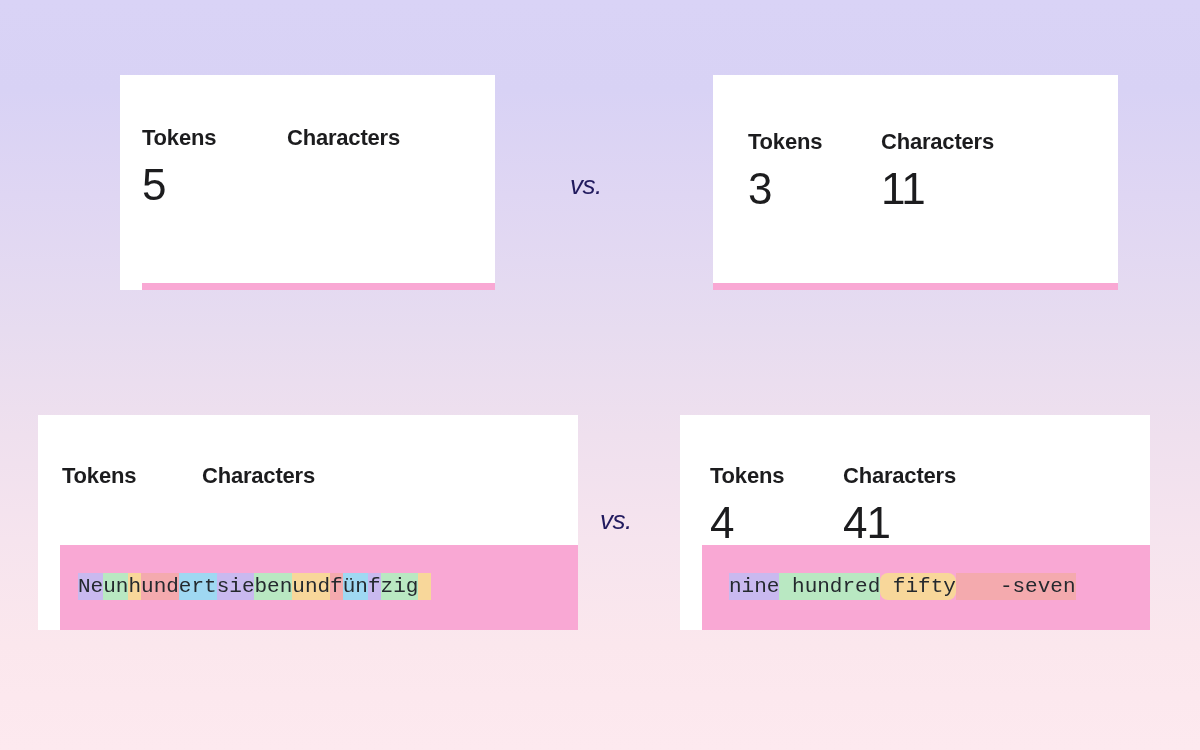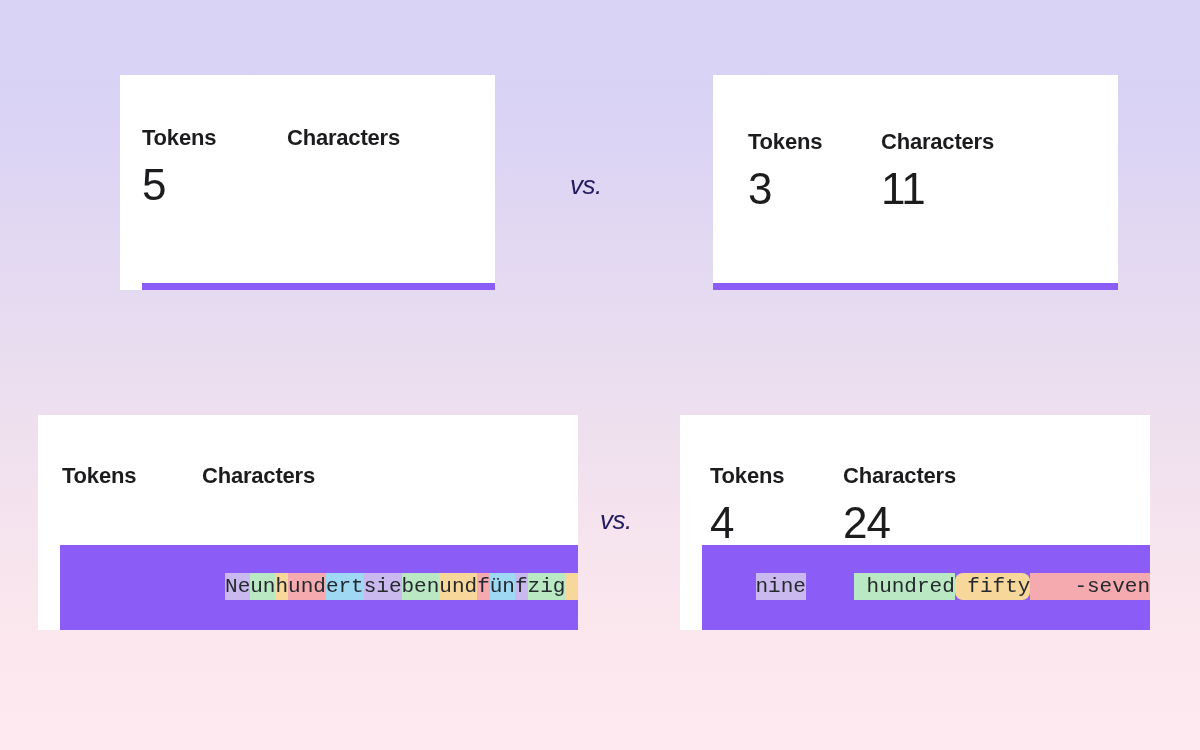--- a/index.html
+++ b/index.html
@@ -53,25 +53,24 @@
     letter-spacing: -0.2px;
     white-space: nowrap;
   }
   .stat-value {
     color: #1c1c1e;
     font-weight: 400;
     letter-spacing: -1px;
     white-space: nowrap;
   }
   .card-body {
-    background: #8b5cf6;
+    background: #f9a8d4;
     box-sizing: border-box;
     display: flex;
     align-items: center;
-    justify-content: flex-end;
   }
   .token-line {
     font-family: "Liberation Mono", "DejaVu Sans Mono", monospace;
     white-space: pre;
     color: #24292e;
     line-height: 1.45;
   }
   .tok {
     border-radius: 0;
     padding: 2px 0;
@@ -180,21 +179,21 @@
   <div class="vs" id="vs-bottom">vs.</div>
 
   <div class="card" id="card-de-en">
     <div class="card-head">
       <div class="stat tokens">
         <span class="stat-label">Tokens</span>
         <span class="stat-value">4</span>
       </div>
       <div class="stat chars">
         <span class="stat-label">Characters</span>
-        <span class="stat-value">24</span>
+        <span class="stat-value">41</span>
       </div>
     </div>
     <div class="card-body">
-      <div class="token-line"><span class="tok" style="background-color: rgb(201, 185, 239);">nine</span><span class="tok" style="background-color: rgb(185, 232, 194); margin-left: 48px;"> hundred</span><span class="tok" style="background-color: rgb(248, 215, 154); border-radius: 8px;"> fifty</span><span class="tok" style="background-color: rgb(244, 170, 174); padding-left: 44px;">-seven</span></div>
+      <div class="token-line"><span class="tok" style="background-color: rgb(201, 185, 239);">nine</span><span class="tok" style="background-color: rgb(185, 232, 194);"> hundred</span><span class="tok" style="background-color: rgb(248, 215, 154); border-radius: 8px;"> fifty</span><span class="tok" style="background-color: rgb(244, 170, 174); padding-left: 44px;">-seven</span></div>
     </div>
   </div>
 
 </div>
 
 </body></html>

